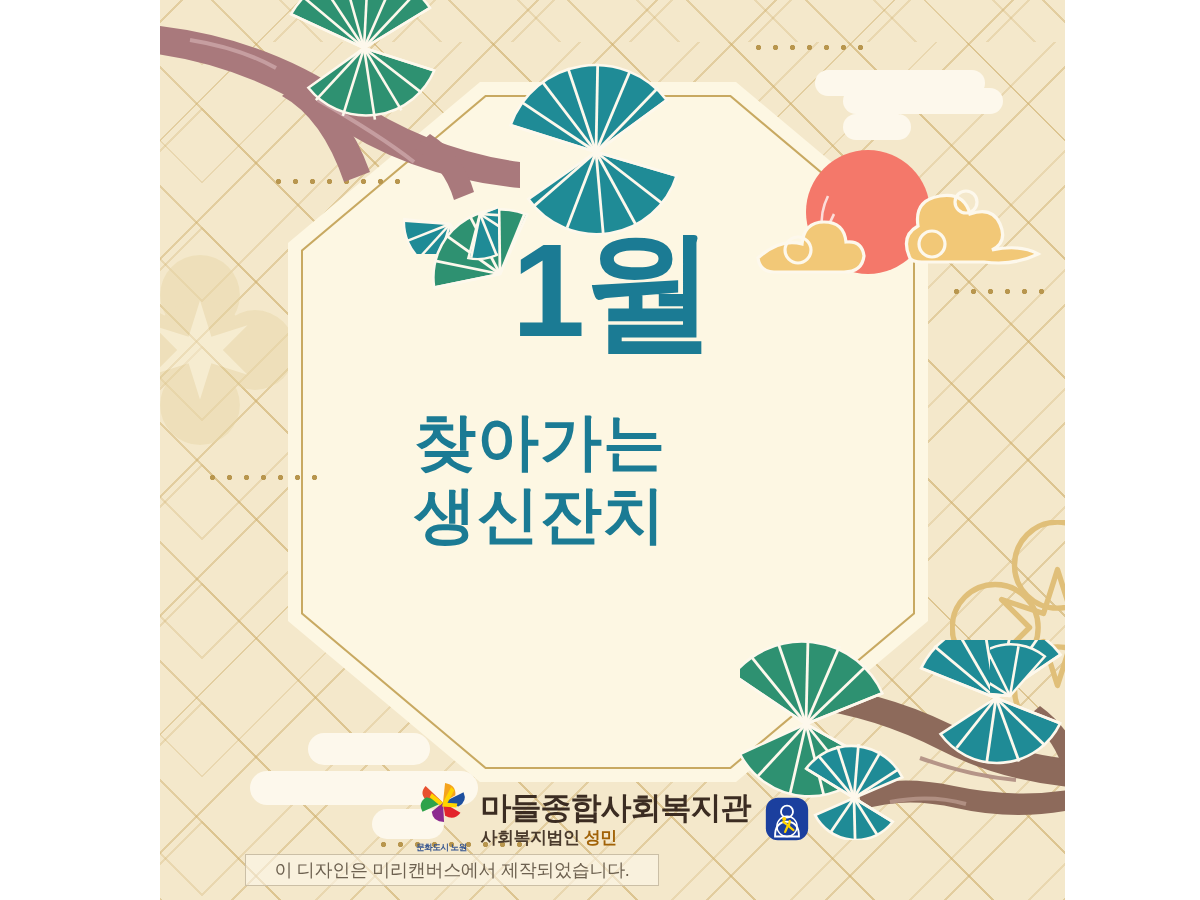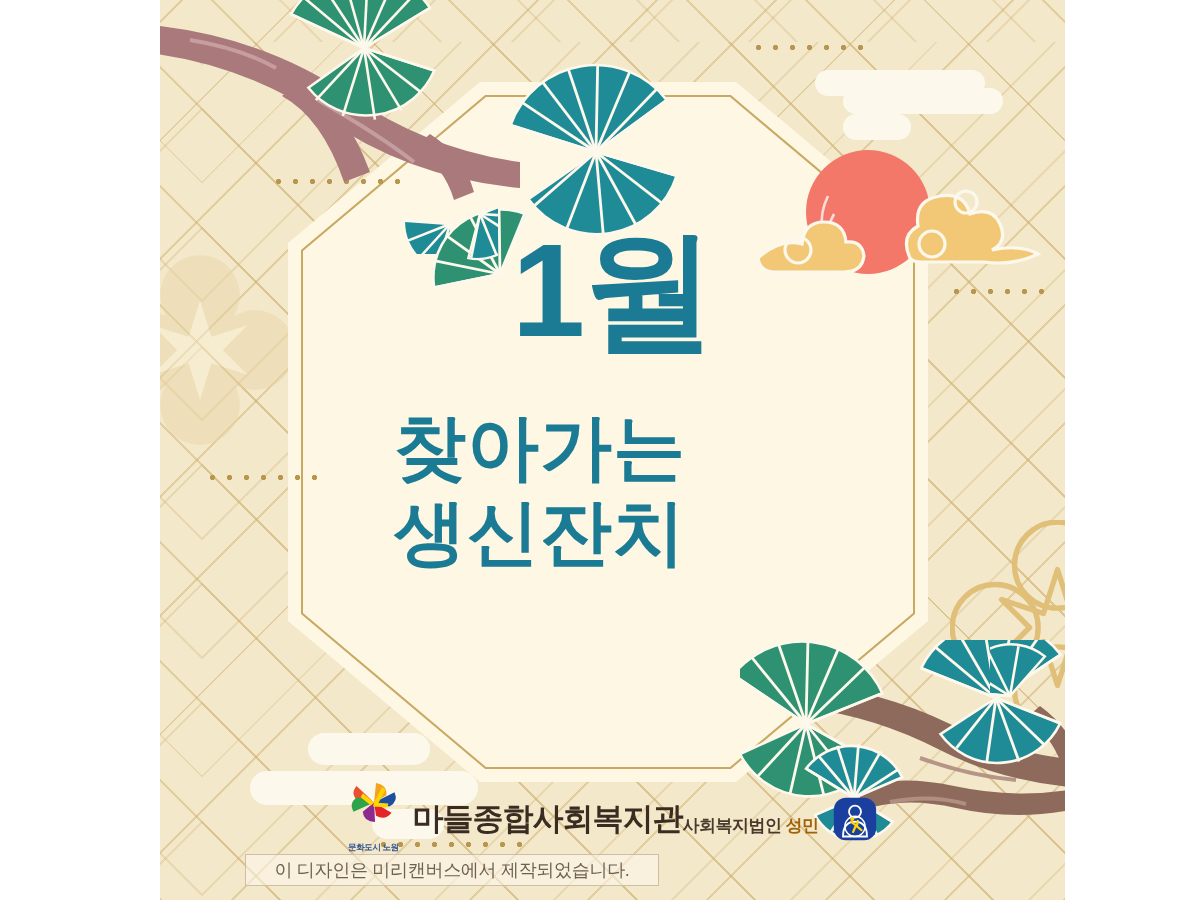--- a/index.html
+++ b/index.html
@@ -63,31 +63,31 @@
   .wbar{position:absolute;background:#fdf8ec;border-radius:999px;}
 
   
   .month{
     position:absolute;left:0;width:905px;top:225px;text-align:center;
     font-size:132px;line-height:1;font-weight:700;color:#1b7b94;
     letter-spacing:-2px;
   }
   .headline{
     position:absolute;left:0;width:760px;top:405px;text-align:center;
-    font-size:72px;line-height:1.18;font-weight:700;color:#1b7b94;
+    font-size:62px;line-height:1.18;font-weight:700;color:#1b7b94;
     letter-spacing:1px;
   }
   .headline div{display:block;}
 
   
   .footer{
     position:absolute;left:0;top:783px;width:905px;
     display:flex;align-items:center;justify-content:center;gap:9px;
   }
-  .org-block{display:flex;flex-direction:row;align-items:flex-end;line-height:1;}
+  .org-block{display:flex;flex-direction:column;align-items:flex-start;line-height:1;}
   .org-main{font-size:31px;font-weight:700;color:#3b2c22;letter-spacing:-1px;}
   .org-sub{font-size:17px;font-weight:700;color:#4a3a2c;letter-spacing:-.5px;margin-top:6px;}
   .org-sub .accent{color:#a16207;}
   .nowon-text{font-size:8.5px;font-weight:700;color:#2d4f8e;letter-spacing:-.4px;margin-top:19px;}
 
   .watermark{
     position:absolute;left:245px;top:854px;width:412px;height:30px;
     border:1px solid #cbbfa6;background:rgba(253,248,236,.55);
     display:flex;align-items:center;justify-content:center;
     font-size:18px;color:#6d6150;letter-spacing:-.3px;

